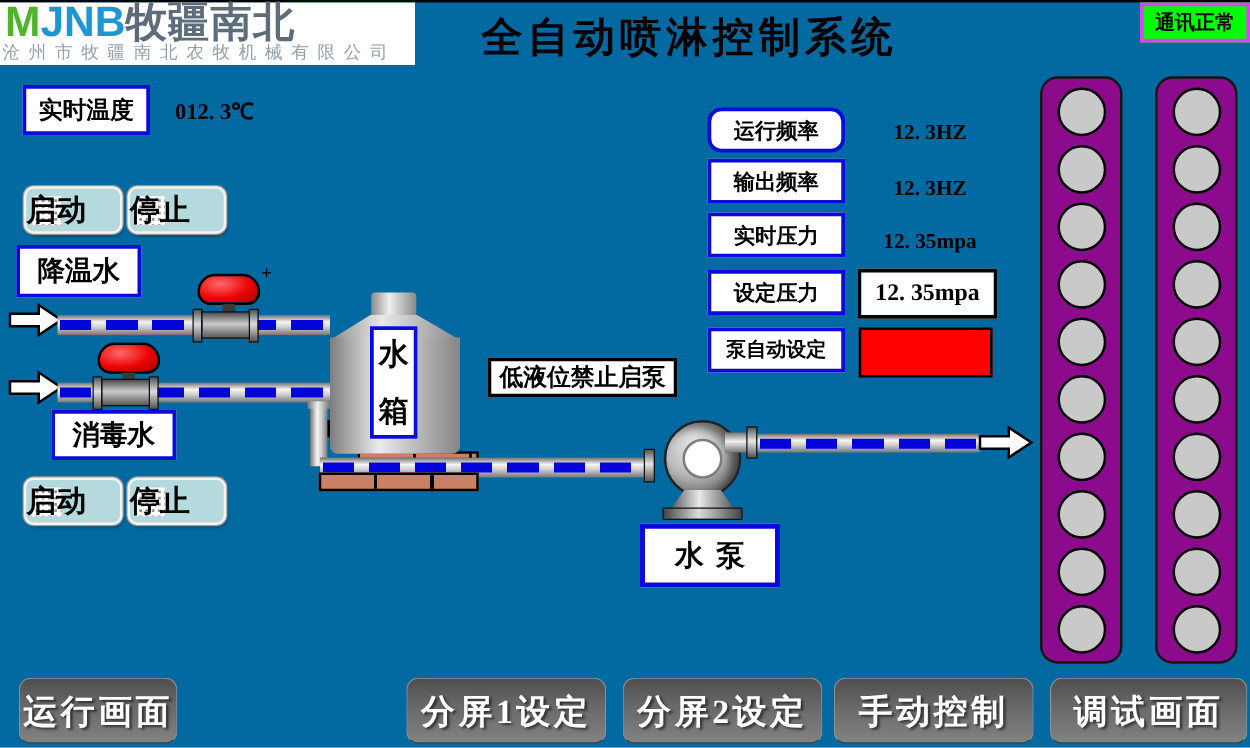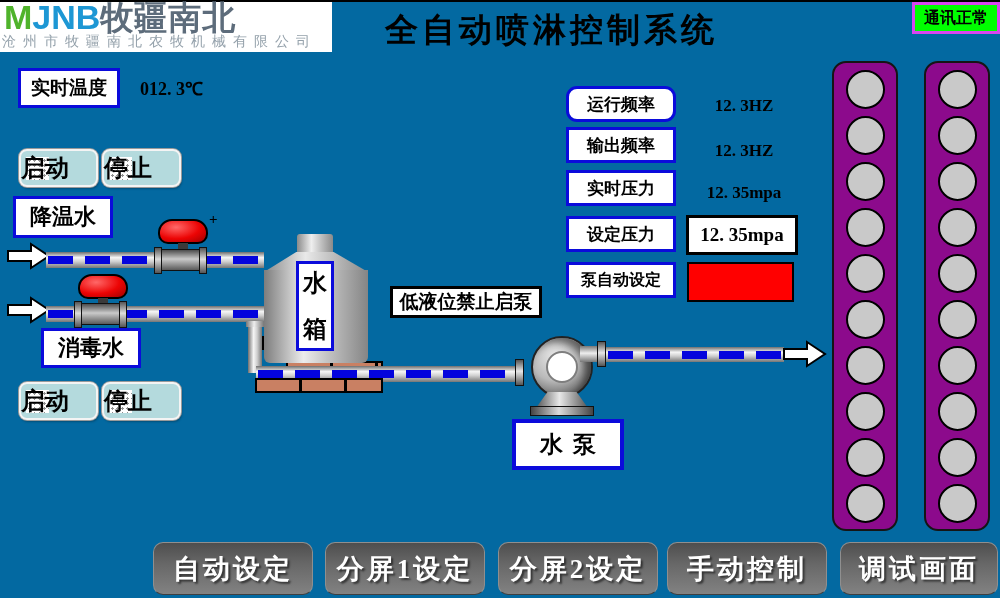--- a/index.html
+++ b/index.html
@@ -203,22 +203,22 @@
       <div class="hole"></div>
       <div class="hole"></div>
       <div class="hole"></div>
       <div class="hole"></div>
       <div class="hole"></div>
       <div class="hole"></div>
       <div class="hole"></div>
       <div class="hole"></div>
     </div>
 
-  <div class="navbtn" style="left:153px;width:160px;">
-      <span>自动设定</span>
+  <div class="navbtn" style="left:15px;width:127px;">
+      <span>运行画面</span>
     </div>
   <div class="navbtn" style="left:325px;width:160px;">
       <span>分屏1设定</span>
     </div>
   <div class="navbtn" style="left:498px;width:160px;">
       <span>分屏2设定</span>
     </div>
   <div class="navbtn" style="left:667px;width:160px;align-items:center;">
       <span>手动控制</span>
     </div>

